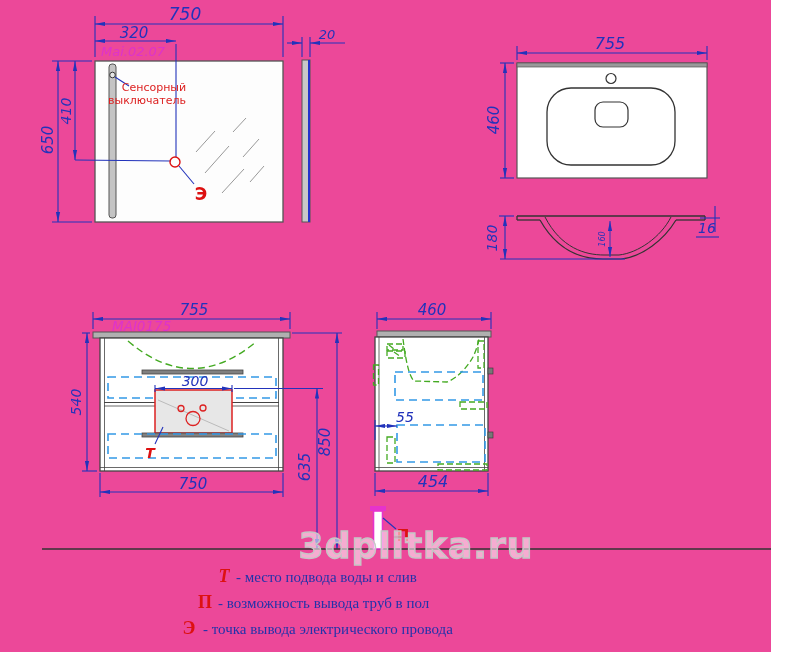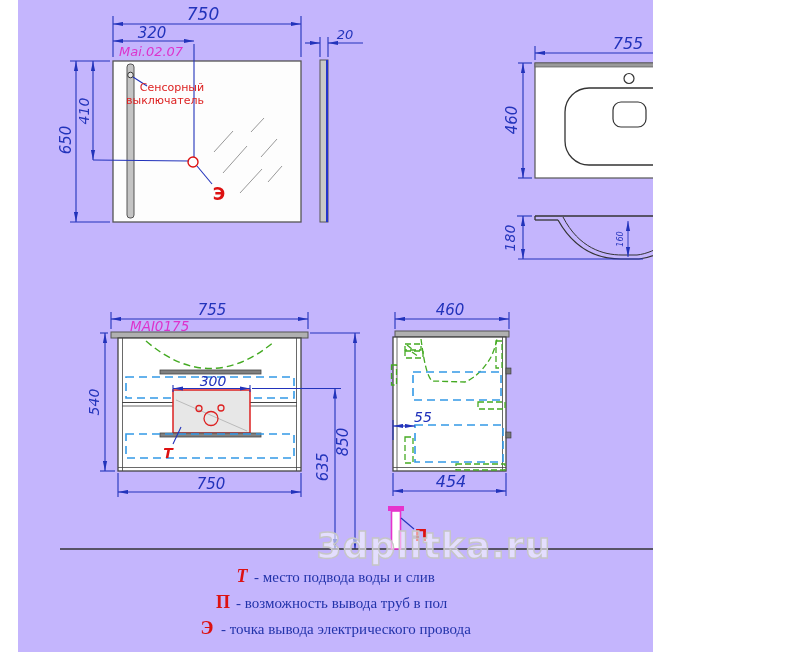--- a/index.html
+++ b/index.html
@@ -1,17 +1,17 @@
 <!DOCTYPE html>
 <html><head>
 <meta charset="utf-8">
 <style>
   html,body{margin:0;padding:0;background:#ffffff;}
-  .canvas{position:relative;width:635px;height:652px;background:#c4b5fd;overflow:hidden;
-          font-family:"DejaVu Sans",sans-serif;margin-left:18px;}
+  .canvas{position:relative;width:771px;height:652px;background:#ec4899;overflow:hidden;
+          font-family:"DejaVu Sans",sans-serif;}
   svg{position:absolute;left:0;top:0;}
   text{user-select:none;}
   .dimtxt{font-family:"DejaVu Sans",sans-serif;font-style:italic;fill:#2233bb;}
   .modeltxt{font-family:"DejaVu Sans",sans-serif;font-style:italic;fill:#dd33cc;}
   .redtxt{font-family:"DejaVu Sans",sans-serif;font-weight:bold;fill:#dd1111;}
   .notetxt{font-family:"DejaVu Sans",sans-serif;fill:#dd2222;}
   .legendtxt{font-family:"Liberation Serif",serif;fill:#2233aa;}
   .legendkey{font-family:"Liberation Serif",serif;font-weight:bold;fill:#dd1111;}
   .wmark{font-family:"DejaVu Sans",sans-serif;font-weight:bold;fill:rgba(255,255,255,0.55);
          stroke:#c6c6c6;stroke-width:1.4px;letter-spacing:1px;}

